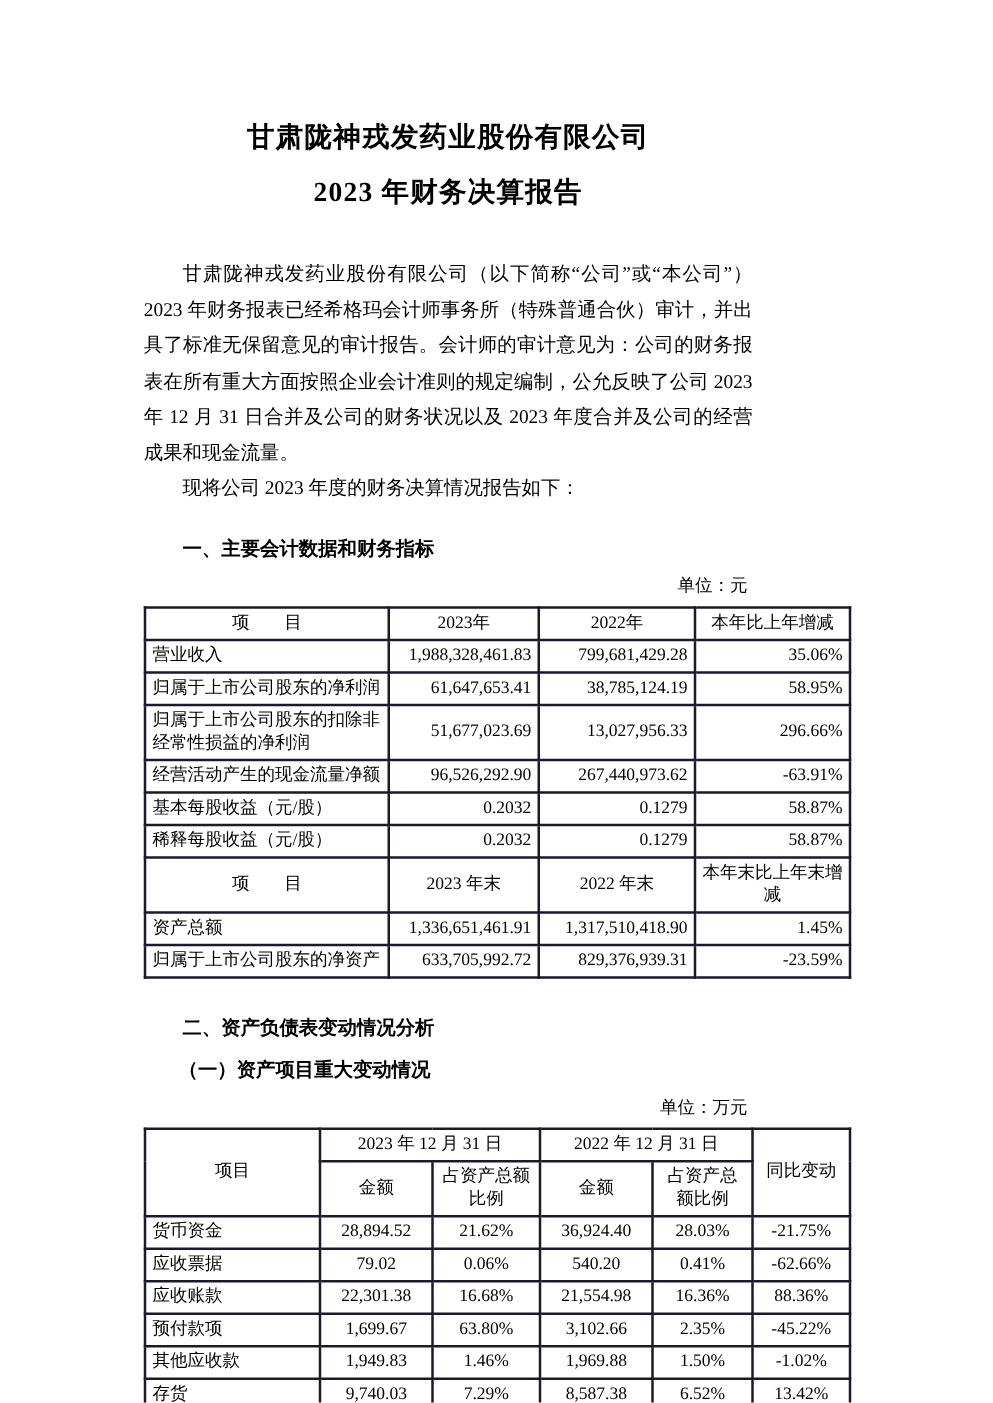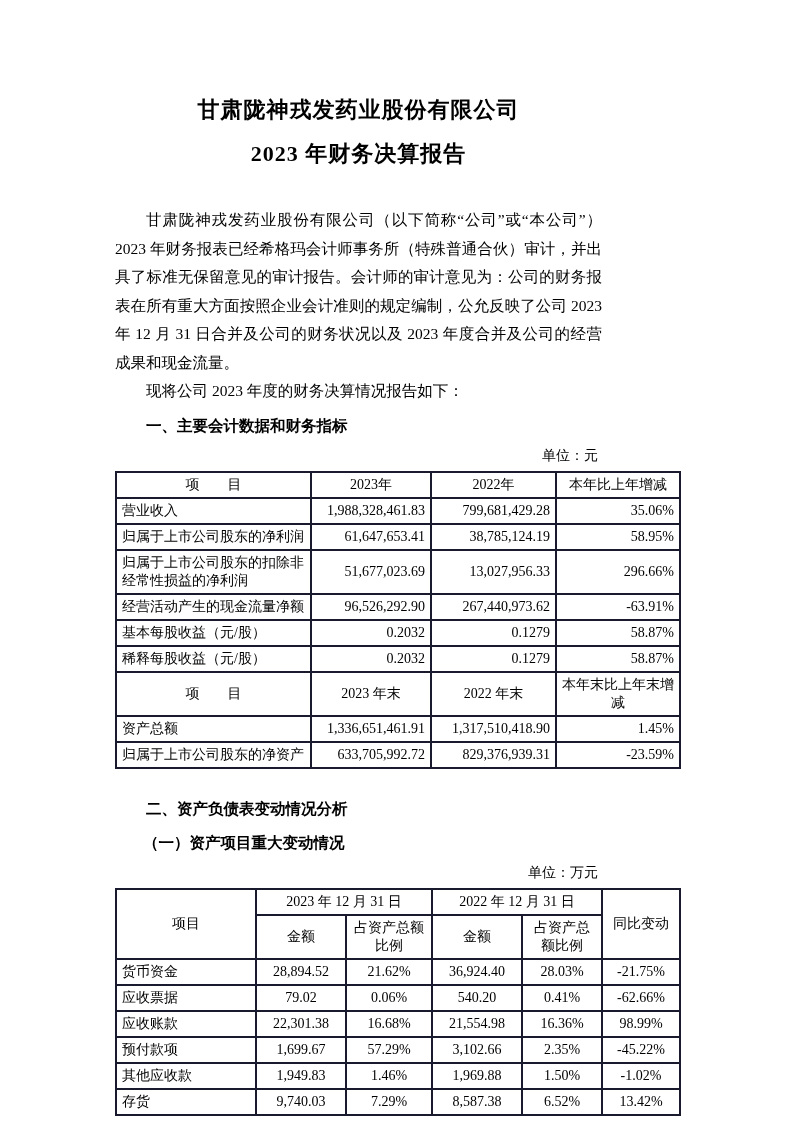--- a/index.html
+++ b/index.html
@@ -36,21 +36,21 @@
     font-size: 15.5px;
     line-height: 28.5px;
     text-align: justify;
     text-indent: 2em;
   }
   .heading {
     font-size: 15.5px;
     font-weight: bold;
     line-height: 28px;
     text-indent: 2em;
-    margin-top: 6px;
+    margin-top: 20px;
   }
   .heading.after-table { margin-top: 26px; }
   .subheading {
     font-size: 15.5px;
     font-weight: bold;
     line-height: 28px;
     text-indent: 1.8em;
     margin-top: 6px;
   }
   .unit {
@@ -218,26 +218,26 @@
           <td>540.20</td>
           <td>0.41%</td>
           <td>-62.66%</td>
         </tr>
         <tr>
           <td>应收账款</td>
           <td>22,301.38</td>
           <td>16.68%</td>
           <td>21,554.98</td>
           <td>16.36%</td>
-          <td>98.99%</td>
+          <td>88.36%</td>
         </tr>
         <tr>
           <td>预付款项</td>
           <td>1,699.67</td>
-          <td>57.29%</td>
+          <td>63.80%</td>
           <td>3,102.66</td>
           <td>2.35%</td>
           <td>-45.22%</td>
         </tr>
         <tr>
           <td>其他应收款</td>
           <td>1,949.83</td>
           <td>1.46%</td>
           <td>1,969.88</td>
           <td>1.50%</td>

